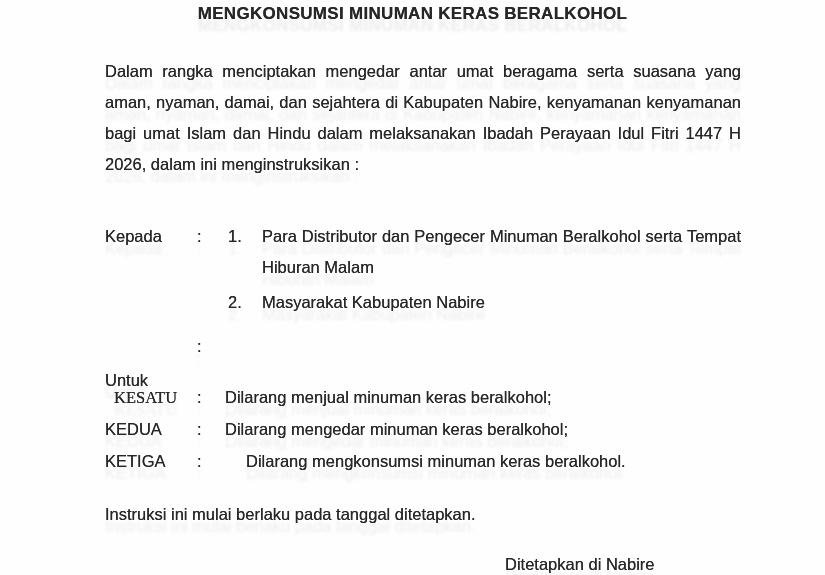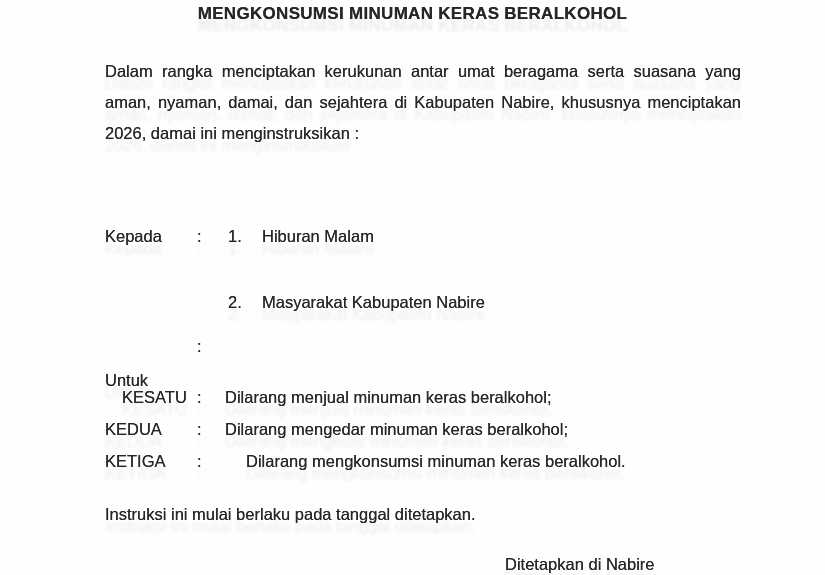--- a/index.html
+++ b/index.html
@@ -43,40 +43,42 @@
   }
 </style>
 </head>
 <body>
 
 <div class="page">
 
   <div class="title scan">MENGKONSUMSI MINUMAN KERAS BERALKOHOL</div>
 
   <div class="preamble">
-    <span class="jline scan">Dalam rangka menciptakan kerukunan antar umat beragama serta suasana yang</span>
-    <span class="jline scan">aman, nyaman, damai, dan sejahtera di Kabupaten Nabire, khususnya menciptakan</span>
-    <span class="lline scan">2026, damai ini menginstruksikan :</span>
+    <span class="jline scan">Dalam rangka menciptakan mengedar antar umat beragama serta suasana yang</span>
+    <span class="jline scan">aman, nyaman, damai, dan sejahtera di Kabupaten Nabire, kenyamanan kenyamanan</span>
+    <span class="jline scan">bagi umat Islam dan Hindu dalam melaksanakan Ibadah Perayaan Idul Fitri 1447 H</span>
+    <span class="lline scan">2026, dalam ini menginstruksikan :</span>
   </div>
 
   <span class="abs scan" style="left:105px; top:221px;">Kepada</span>
   <span class="abs scan" style="left:197px; top:221px;">:</span>
 
   <span class="abs scan" style="left:228px; top:221px;">1.</span>
   <div class="item-text" style="left:262px; top:221px;">
+    <span class="jline scan">Para Distributor dan Pengecer Minuman Beralkohol serta Tempat</span>
     <span class="lline scan">Hiburan Malam</span>
   </div>
 
   <span class="abs scan" style="left:228px; top:287px;">2.</span>
   <span class="abs scan" style="left:262px; top:287px;">Masyarakat Kabupaten Nabire</span>
 
   <span class="abs scan" style="left:105px; top:331px;margin-top:34px;">Untuk</span>
   <span class="abs scan" style="left:197px; top:331px;">:</span>
 
-  <span class="abs scan" style="left:122px; top:382px;">KESATU</span>
+  <span class="abs scan" style="left:114px; top:382px;font-family:Liberation Serif, serif;">KESATU</span>
   <span class="abs scan" style="left:197px; top:382px;">:</span>
   <span class="abs scan" style="left:225px; top:382px;">Dilarang menjual minuman keras beralkohol;</span>
 
   <span class="abs scan" style="left:105px; top:414px;">KEDUA</span>
   <span class="abs scan" style="left:197px; top:414px;">:</span>
   <span class="abs scan" style="left:225px; top:414px;">Dilarang mengedar minuman keras beralkohol;</span>
 
   <span class="abs scan" style="left:105px; top:446px;">KETIGA</span>
   <span class="abs scan" style="left:197px; top:446px;">:</span>
   <span class="abs scan" style="left:225px; top:446px;margin-left:21px;">Dilarang mengkonsumsi minuman keras beralkohol.</span>

